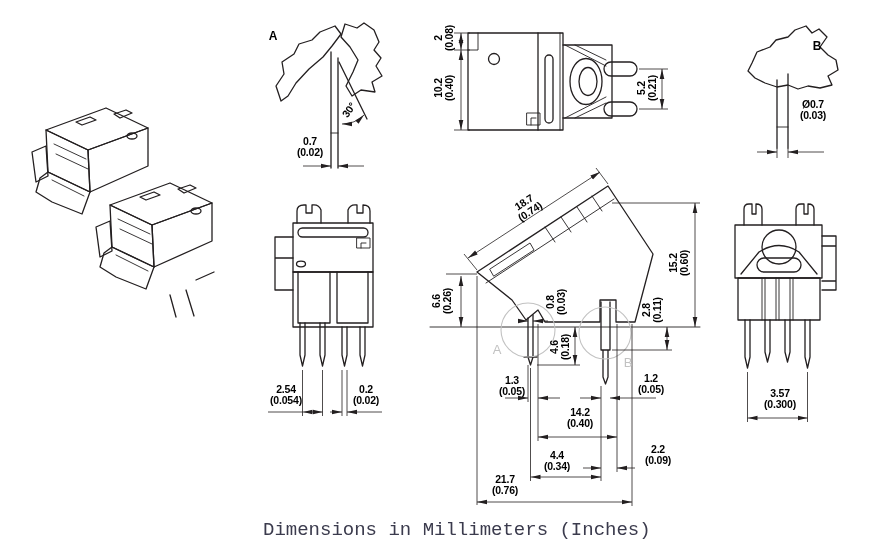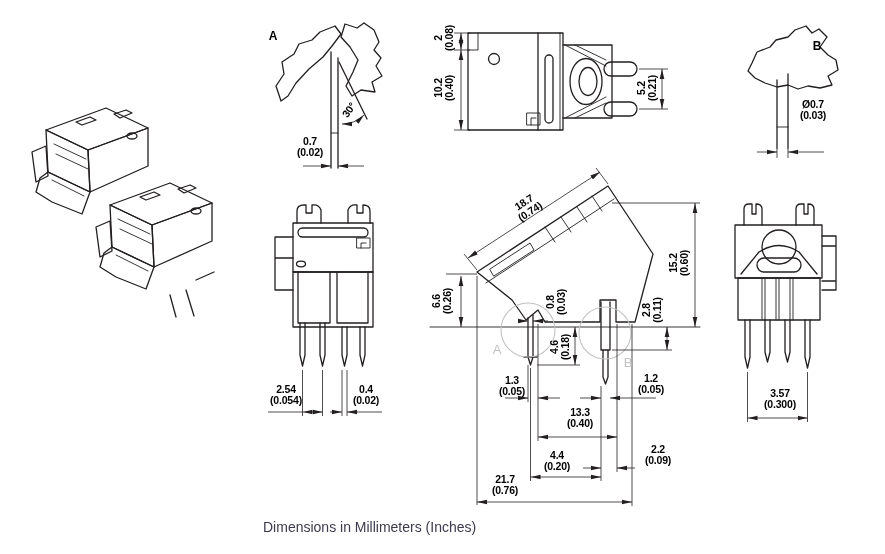--- a/index.html
+++ b/index.html
@@ -13,22 +13,22 @@
   .c { fill:none; stroke:var(--callout); stroke-width:1.1; }
   #ae path, #as path { fill:var(--line); stroke:none; }
   .lbl { position:absolute; display:flex; flex-direction:column; align-items:center;
          font-weight:700; font-size:10.5px; line-height:11px; color:var(--text);
          white-space:nowrap; transform:translate(-50%,-50%); letter-spacing:-0.2px; }
   .lbl.r90 { transform:translate(-50%,-50%) rotate(-90deg); }
   .lbl.r33 { transform:translate(-50%,-50%) rotate(-33deg); }
   .lbl.r55 { transform:translate(-50%,-50%) rotate(-55deg); }
   .letter { font-size:12px; }
   .co { color:var(--callout); font-weight:400; font-size:13px; }
-  .caption { position:absolute; left:263px; top:519px; font-size:14px; font-weight:400;
-             color:var(--caption); }
+  .caption { position:absolute; left:263px; top:519px; font-size:19px; font-weight:400;
+             color:var(--caption);font-family:Liberation Mono, monospace; }
 </style>
 </head>
 <body>
 
 <div id="stage">
 
   <svg width="885" height="554" viewBox="0 0 885 554">
     <defs>
       <marker id="ae" markerWidth="11" markerHeight="8" refX="10" refY="3" orient="auto" markerUnits="userSpaceOnUse">
         <path d="M0,0.7 L10,3 L0,5.3 Z"></path>
@@ -195,21 +195,21 @@
   <div class="lbl" style="left:813px;top:110px">
     <span>Ø0.7</span>
     <span>(0.03)</span>
   </div>
 
   <div class="lbl" style="left:286px;top:395px">
     <span>2.54</span>
     <span>(0.054)</span>
   </div>
   <div class="lbl" style="left:366px;top:395px">
-    <span>0.4</span>
+    <span>0.2</span>
     <span>(0.02)</span>
   </div>
 
   <div class="lbl r33" style="left:527px;top:207px">
     <span>18.7</span>
     <span>(0.74)</span>
   </div>
   <div class="lbl r90" style="left:442px;top:301px">
     <span>6.6</span>
     <span>(0.26)</span>
@@ -232,26 +232,26 @@
   </div>
   <div class="lbl" style="left:512px;top:386px">
     <span>1.3</span>
     <span>(0.05)</span>
   </div>
   <div class="lbl" style="left:651px;top:384px">
     <span>1.2</span>
     <span>(0.05)</span>
   </div>
   <div class="lbl" style="left:580px;top:418px">
-    <span>13.3</span>
+    <span>14.2</span>
     <span>(0.40)</span>
   </div>
   <div class="lbl" style="left:557px;top:461px">
     <span>4.4</span>
-    <span>(0.20)</span>
+    <span>(0.34)</span>
   </div>
   <div class="lbl" style="left:658px;top:455px">
     <span>2.2</span>
     <span>(0.09)</span>
   </div>
   <div class="lbl" style="left:505px;top:485px">
     <span>21.7</span>
     <span>(0.76)</span>
   </div>
   <div class="lbl co" style="left:497px;top:349px">

